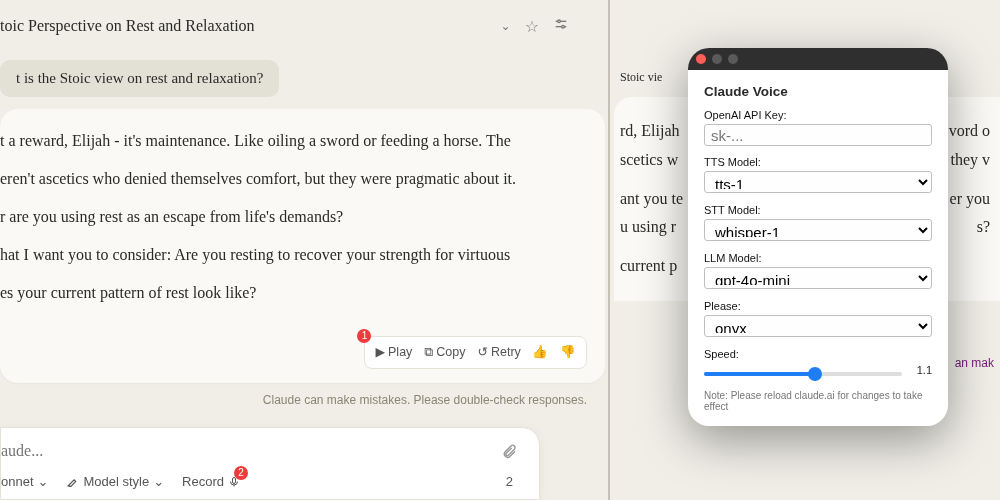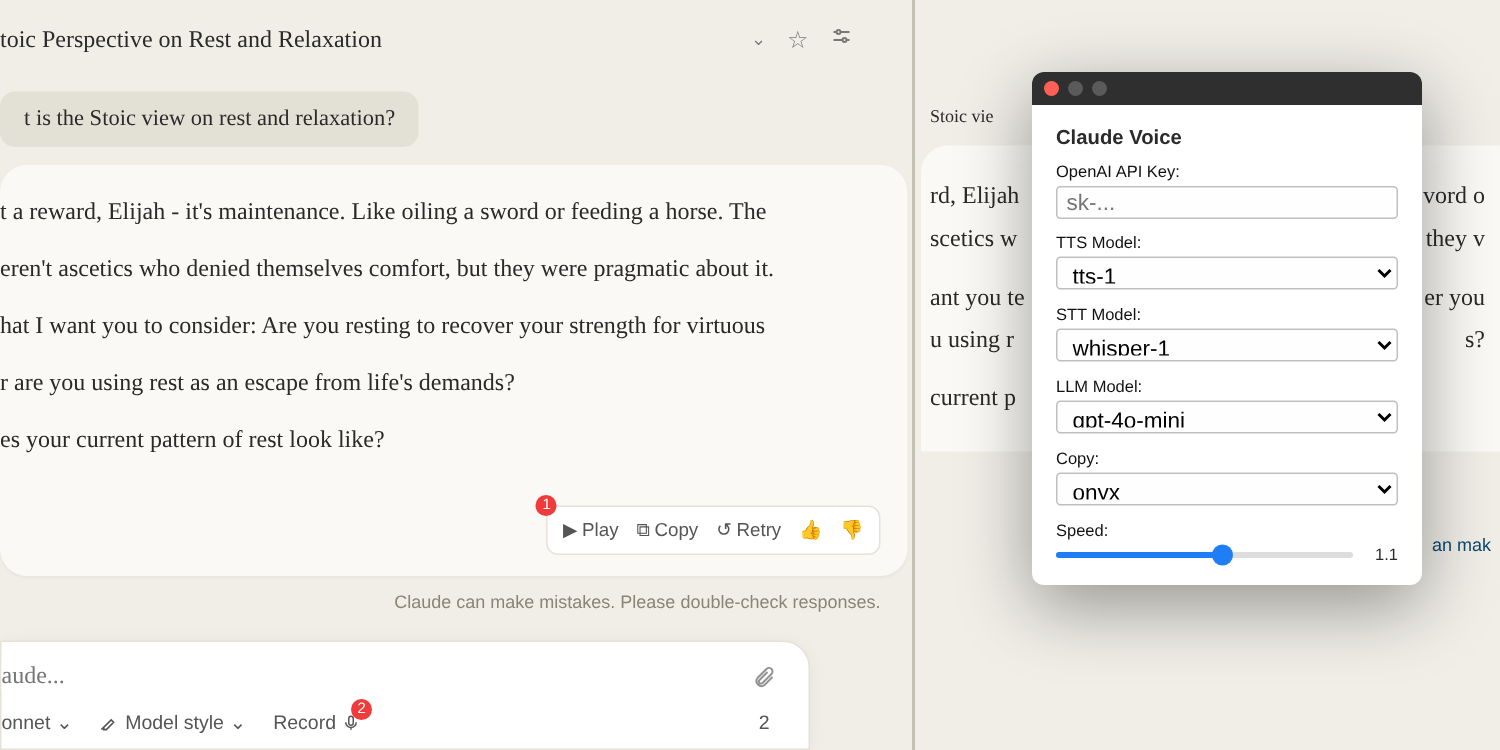--- a/index.html
+++ b/index.html
@@ -123,30 +123,30 @@
   .right-body {
     background:#faf9f5;
     border-radius:18px 0 0 0;
     margin-left:4px;
     padding:20px 10px 20px 6px;
     font-size:16px; line-height:1.8;
   }
   .right-dis {
     position:absolute; bottom:130px; right:6px;
     font-family:-apple-system,sans-serif;
-    font-size:12px; color:#0c4a6e;
+    font-size:12px; color:#701a75;
   }
 
   
   .popup {
     position:absolute;
     left:688px; top:48px;
     width:260px;
     background:#fff;
-    border-radius:8px;
+    border-radius:21px;
     box-shadow:0 14px 48px rgba(0,0,0,.38);
     font-family:-apple-system, "Helvetica Neue", sans-serif;
     overflow:hidden;
   }
   .titlebar {
     background:#2f2f2f;
     height:22px;
     display:flex; align-items:center;
     padding:0 8px; gap:6px;
   }
@@ -157,21 +157,21 @@
   .popup label { display:block; font-size:11px; margin:10px 0 3px; color:#111; }
   .popup input[type=text], .popup select {
     width:100%;
     font-size:15px;
     padding:3px 6px;
     border:1px solid #bfbfbf;
     border-radius:3px;
     background:#fefefe;
     height:22px;
   }
-  .slider-row { display:flex; align-items:center; gap:8px; margin-top:4px; }
+  .slider-row { display:flex; align-items:flex-end; gap:8px; margin-top:4px; }
   .slider {
     flex:1; height:4px; background:#ddd; border-radius:2px; position:relative;
   }
   .slider-fill { position:absolute; left:0; top:0; height:4px; background:#1f7ef5; border-radius:2px; width:56%; }
   .slider-thumb {
     position:absolute; top:50%; left:56%;
     transform:translate(-50%,-50%);
     width:14px;height:14px;border-radius:50%;
     background:#1f7ef5;
   }
@@ -194,22 +194,22 @@
           <circle cx="15" cy="16" r="2" fill="#f0eee7"></circle>
         </svg>
     </span>
   </div>
 
   <div class="user-q">t is the Stoic view on rest and relaxation?</div>
 
   <div class="card">
     <p>t a reward, Elijah - it's maintenance. Like oiling a sword or feeding a horse. The</p>
     <p>eren't ascetics who denied themselves comfort, but they were pragmatic about it.</p>
+    <p>r are you using rest as an escape from life's demands?</p>
     <p>hat I want you to consider: Are you resting to recover your strength for virtuous</p>
-    <p>r are you using rest as an escape from life's demands?</p>
     <p>es your current pattern of rest look like?</p>
 
     <div class="actions">
       <div class="badge1">1</div>
       <span>▶ <span>Play</span></span>
       <span>⧉ <span>Copy</span></span>
       <span>↺ <span>Retry</span></span>
       <span>👍</span>
       <span>👎</span>
     </div>
@@ -286,26 +286,27 @@
 
     <label>TTS Model:</label>
     <select><option>tts-1</option></select>
 
     <label>STT Model:</label>
     <select><option>whisper-1</option></select>
 
     <label>LLM Model:</label>
     <select><option>gpt-4o-mini</option></select>
 
-    <label>Copy:</label>
+    <label>Please:</label>
     <select><option>onyx</option></select>
 
     <label>Speed:</label>
     <div class="slider-row">
       <div class="slider">
         <div class="slider-fill"></div>
         <div class="slider-thumb"></div>
       </div>
       <span class="slider-val">1.1</span>
     </div>
 
+    <div class="note">Note: Please reload claude.ai for changes to take effect</div>
   </div>
 </div>
 
 </body></html>

